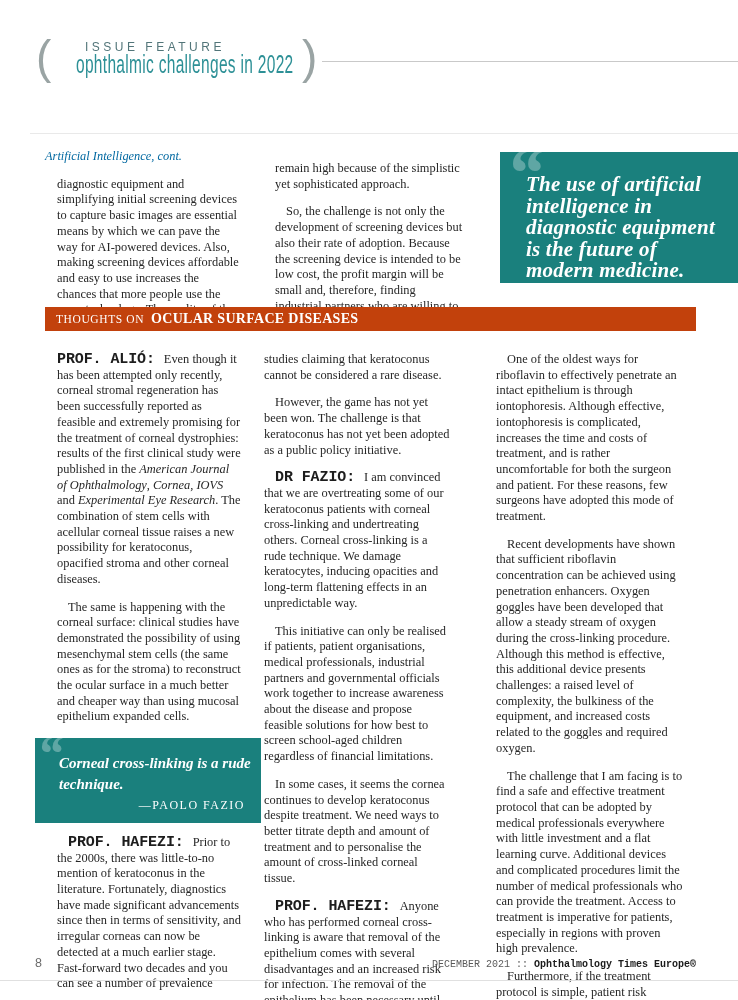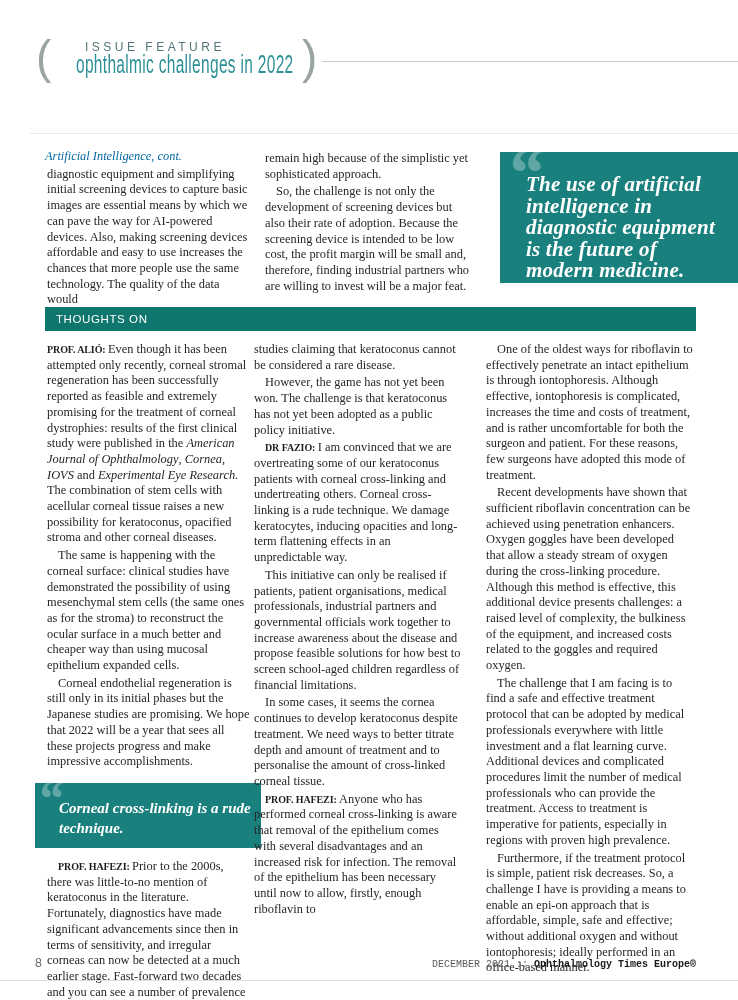--- a/index.html
+++ b/index.html
@@ -20,46 +20,46 @@
   .top-rule{position:absolute;top:133px;left:30px;right:0;height:1px;background:#e9e9e9;}
 
   
   .col{position:absolute;font-size:12.4px;line-height:15.7px;color:#262626;text-align:left;}
   .u-col1{left:45px;top:149px;width:208px;}
   .u-col2{left:263px;top:149px;width:212px;}
   .b-col1{left:45px;top:340px;width:208px;}
   .b-col2{left:252px;top:340px;width:211px;}
   .b-col3{left:484px;top:340px;width:212px;}
   .cont-label{font-style:italic;color:#0369a1;margin:0 0 1px 0;}
-  .para{margin:2px;}
+  .para{margin:12px;}
   .para.indent{text-indent:11px;}
   .para em{font-style:italic;}
-  .speaker{font-family:Liberation Serif, serif;font-weight:bold;font-size:10px;
+  .speaker{font-family:Liberation Mono, monospace;font-weight:bold;font-size:15px;
            letter-spacing:-0.1px;color:#1d1d1d;}
 
   
   .quotebox{position:absolute;left:500px;top:152px;width:238px;height:131px;
             background:#1a807d;color:#fff;box-sizing:border-box;padding:22px 12px 0 26px;}
   .qmark{position:absolute;top:-16px;left:6px;font-size:74px;line-height:1;
          font-weight:bold;font-style:italic;color:rgba(255,255,255,0.30);}
   .q-text{font-size:21px;line-height:21.5px;font-weight:bold;font-style:italic;
           letter-spacing:0.2px;}
   .q-attr{margin-top:4px;font-size:13px;letter-spacing:1.5px;text-align:right;
           padding-right:38px;}
 
   .pullquote{position:relative;background:#1a807d;color:#fff;box-sizing:border-box;
              margin:13px -8px 11px -10px;padding:15px 10px 9px 24px;}
   .pullquote .qmark{font-size:52px;top:-10px;left:2px;}
   .pq-text{font-size:15px;line-height:20.5px;font-weight:bold;font-style:italic;}
   .pq-attr{margin-top:4px;font-size:12px;letter-spacing:1.5px;text-align:right;
            padding-right:6px;}
 
   
-  .banner{position:absolute;top:307px;left:45px;width:651px;height:24px;background:#0f766e;
-          color:#fff;font-family:Liberation Sans, sans-serif;display:flex;align-items:center;
+  .banner{position:absolute;top:307px;left:45px;width:651px;height:24px;background:#c2410c;
+          color:#fff;font-family:Liberation Serif, serif;display:flex;align-items:center;
           box-sizing:border-box;padding-left:11px;}
   .banner-prefix{font-size:11.5px;letter-spacing:0.6px;margin-right:7px;font-weight:400;}
   .banner-title{font-size:14px;font-weight:bold;letter-spacing:0.3px;}
 
   
   .footer-rule{position:absolute;top:980px;left:0;width:738px;height:1px;background:#e0e0e0;}
   .page-number{position:absolute;left:35px;top:956px;font-family:"Liberation Sans",sans-serif;
                font-size:12.5px;color:#6b6b6b;}
   .footer-right{position:absolute;right:42px;top:959px;font-family:Liberation Mono, monospace;
                 font-size:10px;color:#5a5a5a;white-space:nowrap;}
@@ -88,29 +88,30 @@
       <p class="para indent">So, the challenge is not only the development of screening devices but also their rate of adoption. Because the screening device is intended to be low cost, the profit margin will be small and, therefore, finding industrial partners who are willing to invest will be a major feat.</p>
     </div>
 
   <div class="quotebox">
     <span class="qmark">“</span>
     <div class="q-text">The use of artificial intelligence in diagnostic equipment is the future of modern medicine.</div>
   </div>
 
   <div class="banner">
     <span class="banner-prefix">THOUGHTS ON</span>
+    <span class="banner-title">OCULAR SURFACE DISEASES</span>
   </div>
 
   <div class="col b-col1">
       <p class="para"><span class="speaker">PROF. ALIÓ: </span>Even though it has been attempted only recently, corneal stromal regeneration has been successfully reported as feasible and extremely promising for the treatment of corneal dystrophies: results of the first clinical study were published in the <em>American Journal of Ophthalmology</em>, <em>Cornea</em>, <em>IOVS</em> and <em>Experimental Eye Research</em>. The combination of stem cells with acellular corneal tissue raises a new possibility for keratoconus, opacified stroma and other corneal diseases.</p>
       <p class="para indent">The same is happening with the corneal surface: clinical studies have demonstrated the possibility of using mesenchymal stem cells (the same ones as for the stroma) to reconstruct the ocular surface in a much better and cheaper way than using mucosal epithelium expanded cells.</p>
-      <p class="para indent">Corneal endothelial regeneration is still only in its initial phases but the Japanese studies are promising. We hope that 2022 will be a year that sees all these projects progress and make impressive accomplishments.</p>
       <div class="pullquote">
         <span class="qmark">“</span>
         <div class="pq-text">Corneal cross-linking is a rude technique.</div>
+        <div class="pq-attr">—PAOLO FAZIO</div>
       </div>
       <p class="para indent"><span class="speaker">PROF. HAFEZI: </span>Prior to the 2000s, there was little-to-no mention of keratoconus in the literature. Fortunately, diagnostics have made significant advancements since then in terms of sensitivity, and irregular corneas can now be detected at a much earlier stage. Fast-forward two decades and you can see a number of prevalence</p>
     </div>
   <div class="col b-col2">
       <p class="para">studies claiming that keratoconus cannot be considered a rare disease.</p>
       <p class="para indent">However, the game has not yet been won. The challenge is that keratoconus has not yet been adopted as a public policy initiative.</p>
       <p class="para indent"><span class="speaker">DR FAZIO: </span>I am convinced that we are overtreating some of our keratoconus patients with corneal cross-linking and undertreating others. Corneal cross-linking is a rude technique. We damage keratocytes, inducing opacities and long-term flattening effects in an unpredictable way.</p>
       <p class="para indent">This initiative can only be realised if patients, patient organisations, medical professionals, industrial partners and governmental officials work together to increase awareness about the disease and propose feasible solutions for how best to screen school-aged children regardless of financial limitations.</p>
       <p class="para indent">In some cases, it seems the cornea continues to develop keratoconus despite treatment. We need ways to better titrate depth and amount of treatment and to personalise the amount of cross-linked corneal tissue.</p>
       <p class="para indent"><span class="speaker">PROF. HAFEZI: </span>Anyone who has performed corneal cross-linking is aware that removal of the epithelium comes with several disadvantages and an increased risk for infection. The removal of the epithelium has been necessary until now to allow, firstly, enough riboflavin to</p>

